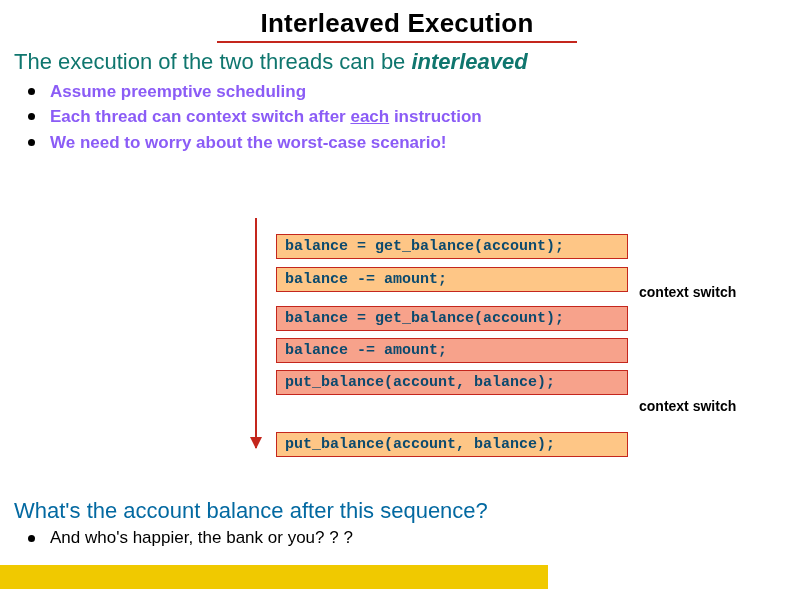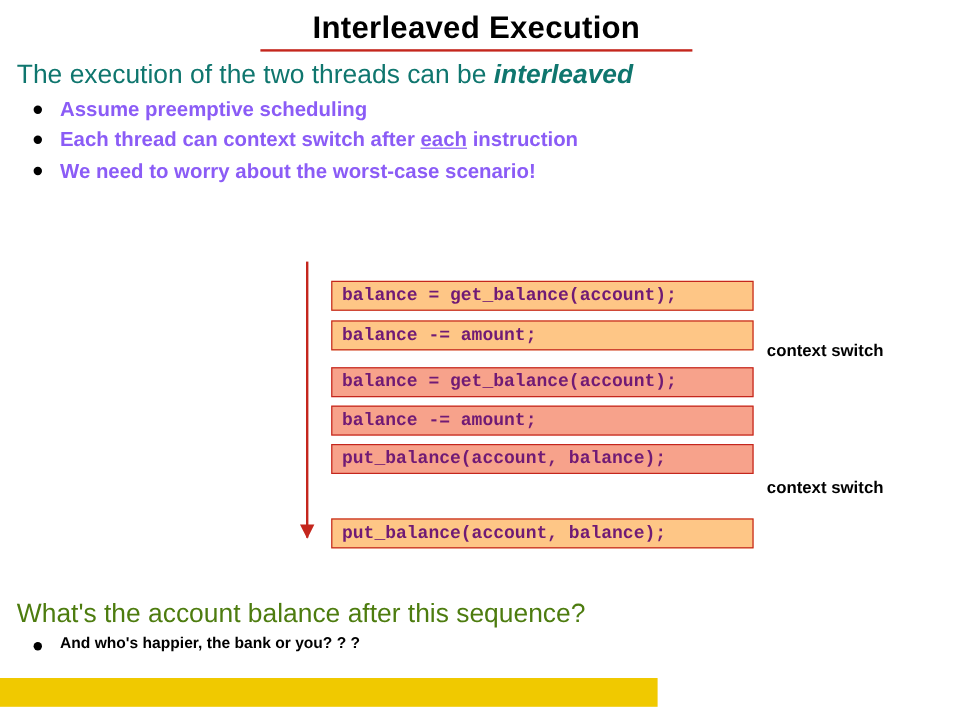--- a/index.html
+++ b/index.html
@@ -82,47 +82,47 @@
     font-size: 18px;
     line-height: 1.15;
   }
   .codebox {
     position: absolute;
     border: 1px solid #c4261d;
     background: #fec686;
     font-family: "Courier New", Courier, monospace;
     font-weight: bold;
     font-size: 15px;
-    color: #701a75;
+    color: #0c4a6e;
     padding: 3px 8px;
     white-space: nowrap;
   }
   .cb-wide { width: 334px; }
   .cb-red  { background: #f7a28b; }
   .ctx {
     position: absolute;
     font-size: 14px;
     font-weight: bold;
     color: #000;
   }
   .q2 {
     position: absolute;
     left: 14px; top: 490px;
     font-size: 22px;
-    color: #4d7c0f;
+    color: #0369a1;
   }
   ul.bullets2 {
     position: absolute;
     left: 28px; top: 520px;
     list-style: none;
     margin: 0; padding: 0;
   }
   ul.bullets2 li {
-    font-size: 13px;
-    font-weight: bold;
+    font-size: 17px;
+    font-weight: normal;
     padding-left: 22px;
     position: relative;
   }
   ul.bullets2 li::before {
     content: "";
     position: absolute;
     left: 0; top: 7px;
     width: 7px; height: 7px;
     background: #000;
     border-radius: 50%;

